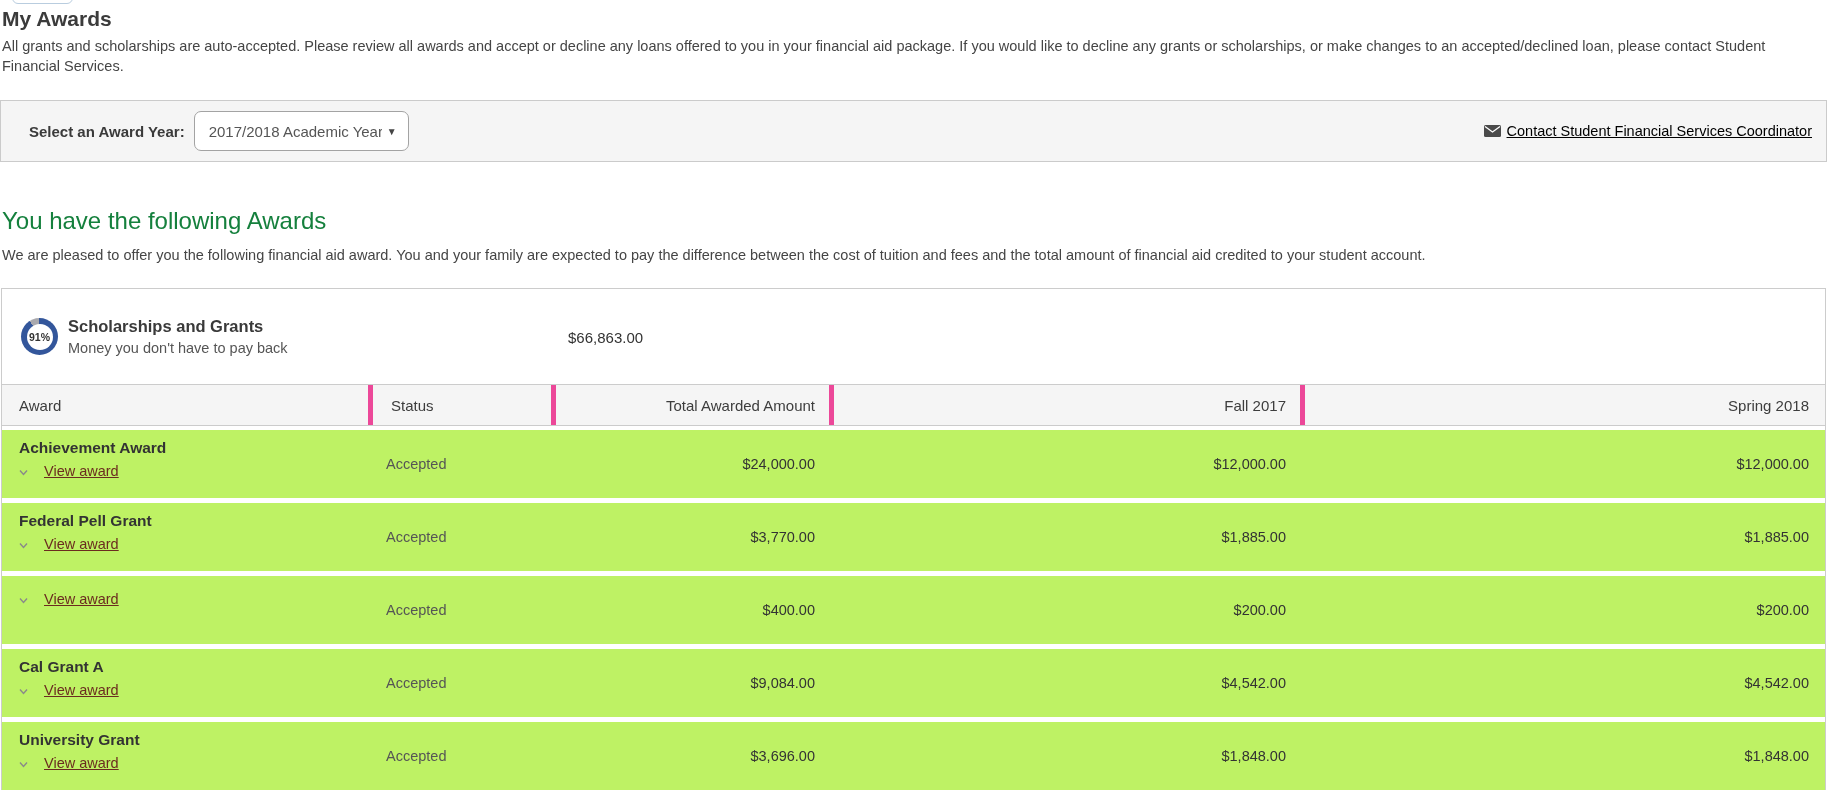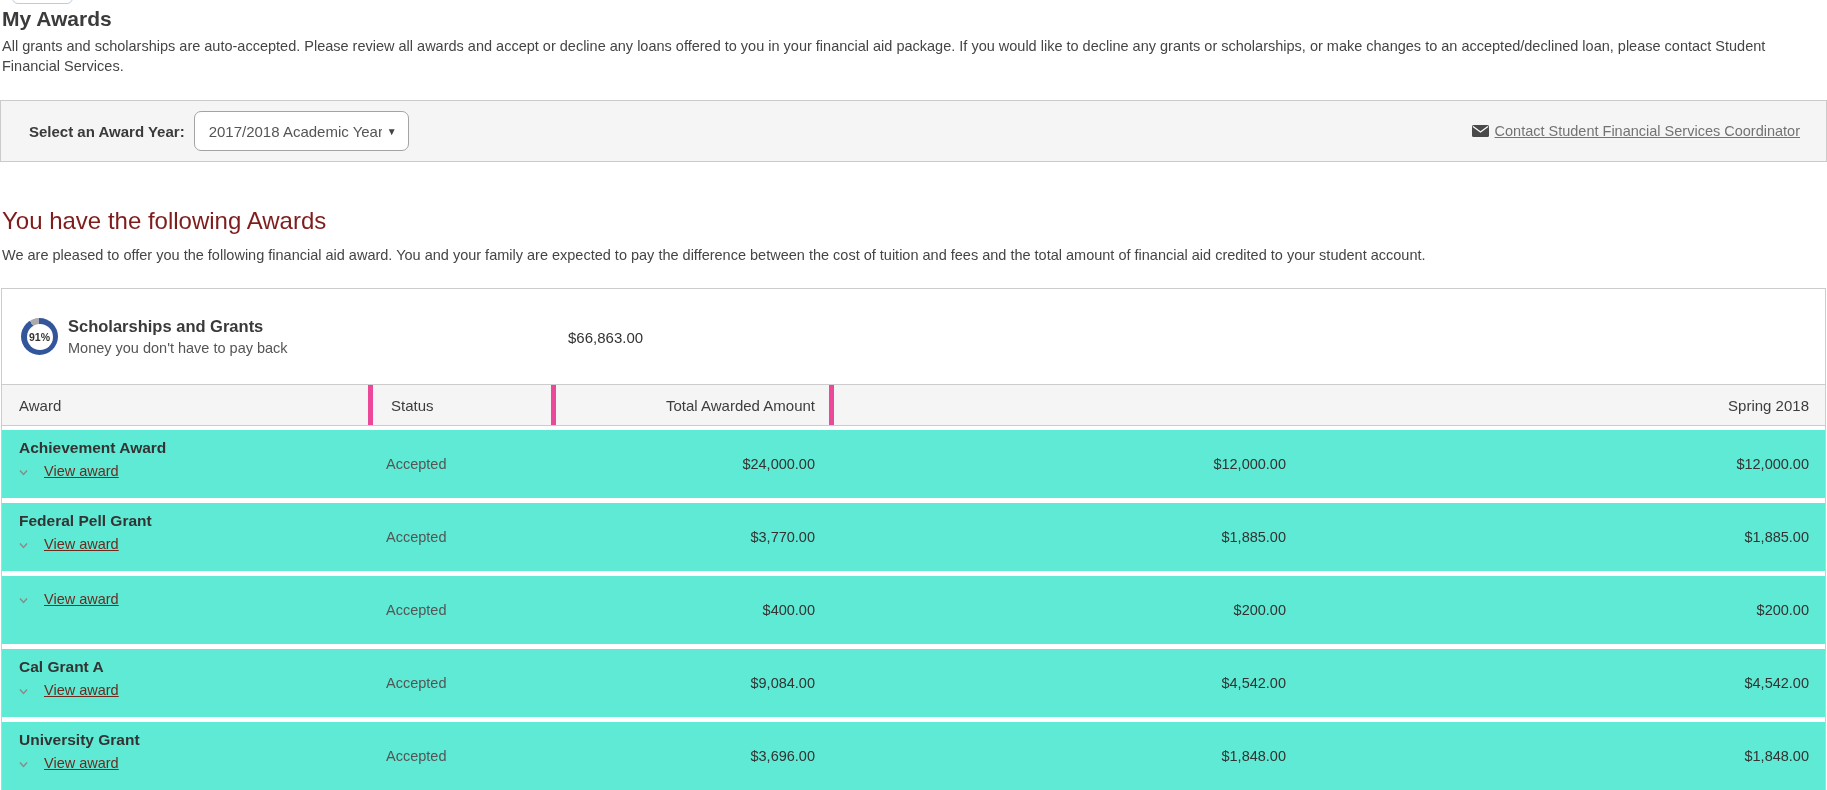--- a/index.html
+++ b/index.html
@@ -40,29 +40,29 @@
     border: 1px solid #a3a3a3; border-radius: 7px; background: #fff;
     font-family: "Liberation Sans", sans-serif;
     font-size: 15px; color: #555; padding: 0 26px 0 14px;
     -webkit-appearance: none; appearance: none; outline: none;
   }
   .select-caret {
     position: absolute; right: 12px; top: 50%; transform: translateY(-50%);
     font-size: 10px; color: #444; pointer-events: none;
   }
   .contact-link {
-    position: absolute; right: 26px; top: 50%; transform: translateY(-50%);
+    position: absolute; right: 14px; top: 50%; transform: translateY(-50%);
     display: flex; align-items: center; gap: 6px;
-    font-size: 14.5px; color: #737373; text-decoration: underline; cursor: pointer;
+    font-size: 14.5px; color: #000000; text-decoration: underline; cursor: pointer;
   }
 
   
   .section-heading {
     margin: 44px 0 0 2px;
-    font-size: 24px; font-weight: 400; color: #7f1d1d; line-height: 30px;
+    font-size: 24px; font-weight: 400; color: #15803d; line-height: 30px;
   }
   .section-desc {
     margin: 9px 0 0 2px; max-width: 1790px;
     font-size: 14.5px; line-height: 20px; color: #454545;
   }
 
   
   .awards-panel {
     margin: 23px 1px 0 1px;
     border: 1px solid #cccccc; border-bottom: none;
@@ -98,21 +98,21 @@
   .tbl-header .cell { display: flex; align-items: center; font-size: 15px; color: #3d3d3d; }
   .c-award  { width: 366px; padding-left: 17px; flex: none; }
   .c-status { width: 183px; padding-left: 18px; flex: none; }
   .c-total  { width: 278px; justify-content: flex-end; padding-right: 14px; flex: none; padding-left: 40px; }
   .c-fall   { width: 471px; justify-content: flex-end; padding-right: 14px; flex: none; }
   .c-spring { flex: 1 1 auto; justify-content: flex-end; padding-right: 16px; }
   .tbl-header .cell + .cell { border-left: 5px solid #ec4899; }
 
   .tbl-body { padding-top: 4px; background: #fff; }
   .award-row {
-    height: 68px; margin-bottom: 5px; background: #5eead4;
+    height: 68px; margin-bottom: 5px; background: #bef264;
     display: flex;
   }
   .award-row:last-child { margin-bottom: 6px; }
   .award-row .cell { font-size: 14.5px; color: #333; }
   .award-row .c-award { display: block; padding-top: 9px; }
   .award-name { font-size: 15.5px; font-weight: 600; color: #333; }
   .view-award-line { margin-top: 6px; display: flex; align-items: center; gap: 16px; }
   .view-award-link {
     font-size: 14.5px; color: #6b2c1f; text-decoration: underline; cursor: pointer;
   }
@@ -164,20 +164,21 @@
       <div class="summary-title">Scholarships and Grants</div>
       <div class="summary-subtitle">Money you don't have to pay back</div>
     </div>
     <div class="summary-total">$66,863.00</div>
   </div>
 
   <div class="tbl-header">
     <div class="cell c-award">Award</div>
     <div class="cell c-status">Status</div>
     <div class="cell c-total">Total Awarded Amount</div>
+    <div class="cell c-fall">Fall 2017</div>
     <div class="cell c-spring">Spring 2018</div>
   </div>
 
   <div class="tbl-body" id="rows-container">
     <div class="award-row">
       <div class="cell c-award">
         <div class="award-name">Achievement Award</div>
         <div class="view-award-line">
           <svg class="chev-icon" width="9" height="7" viewBox="0 0 9 7">
             <path d="M1 1.5 L4.5 5.5 L8 1.5" stroke="#8a8a8a" stroke-width="1.4" fill="none"></path>

